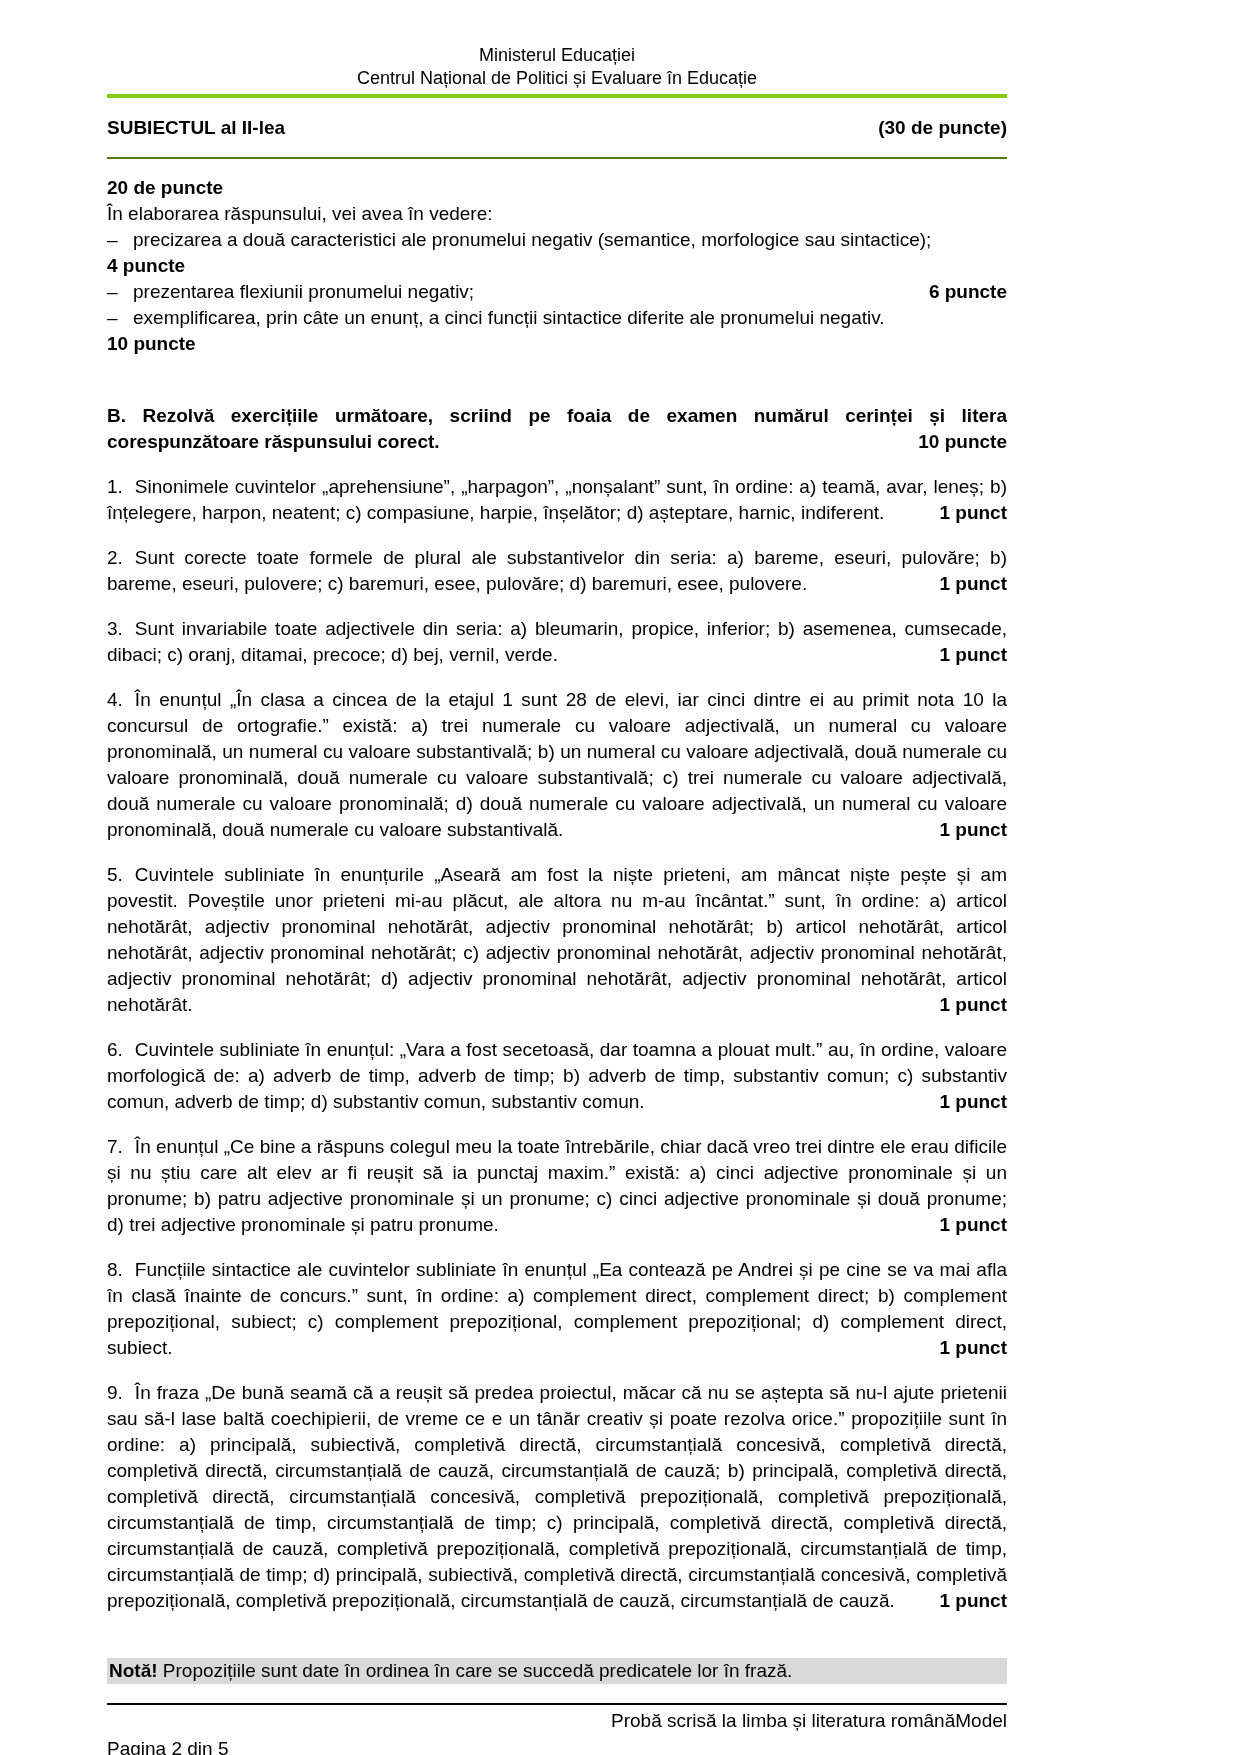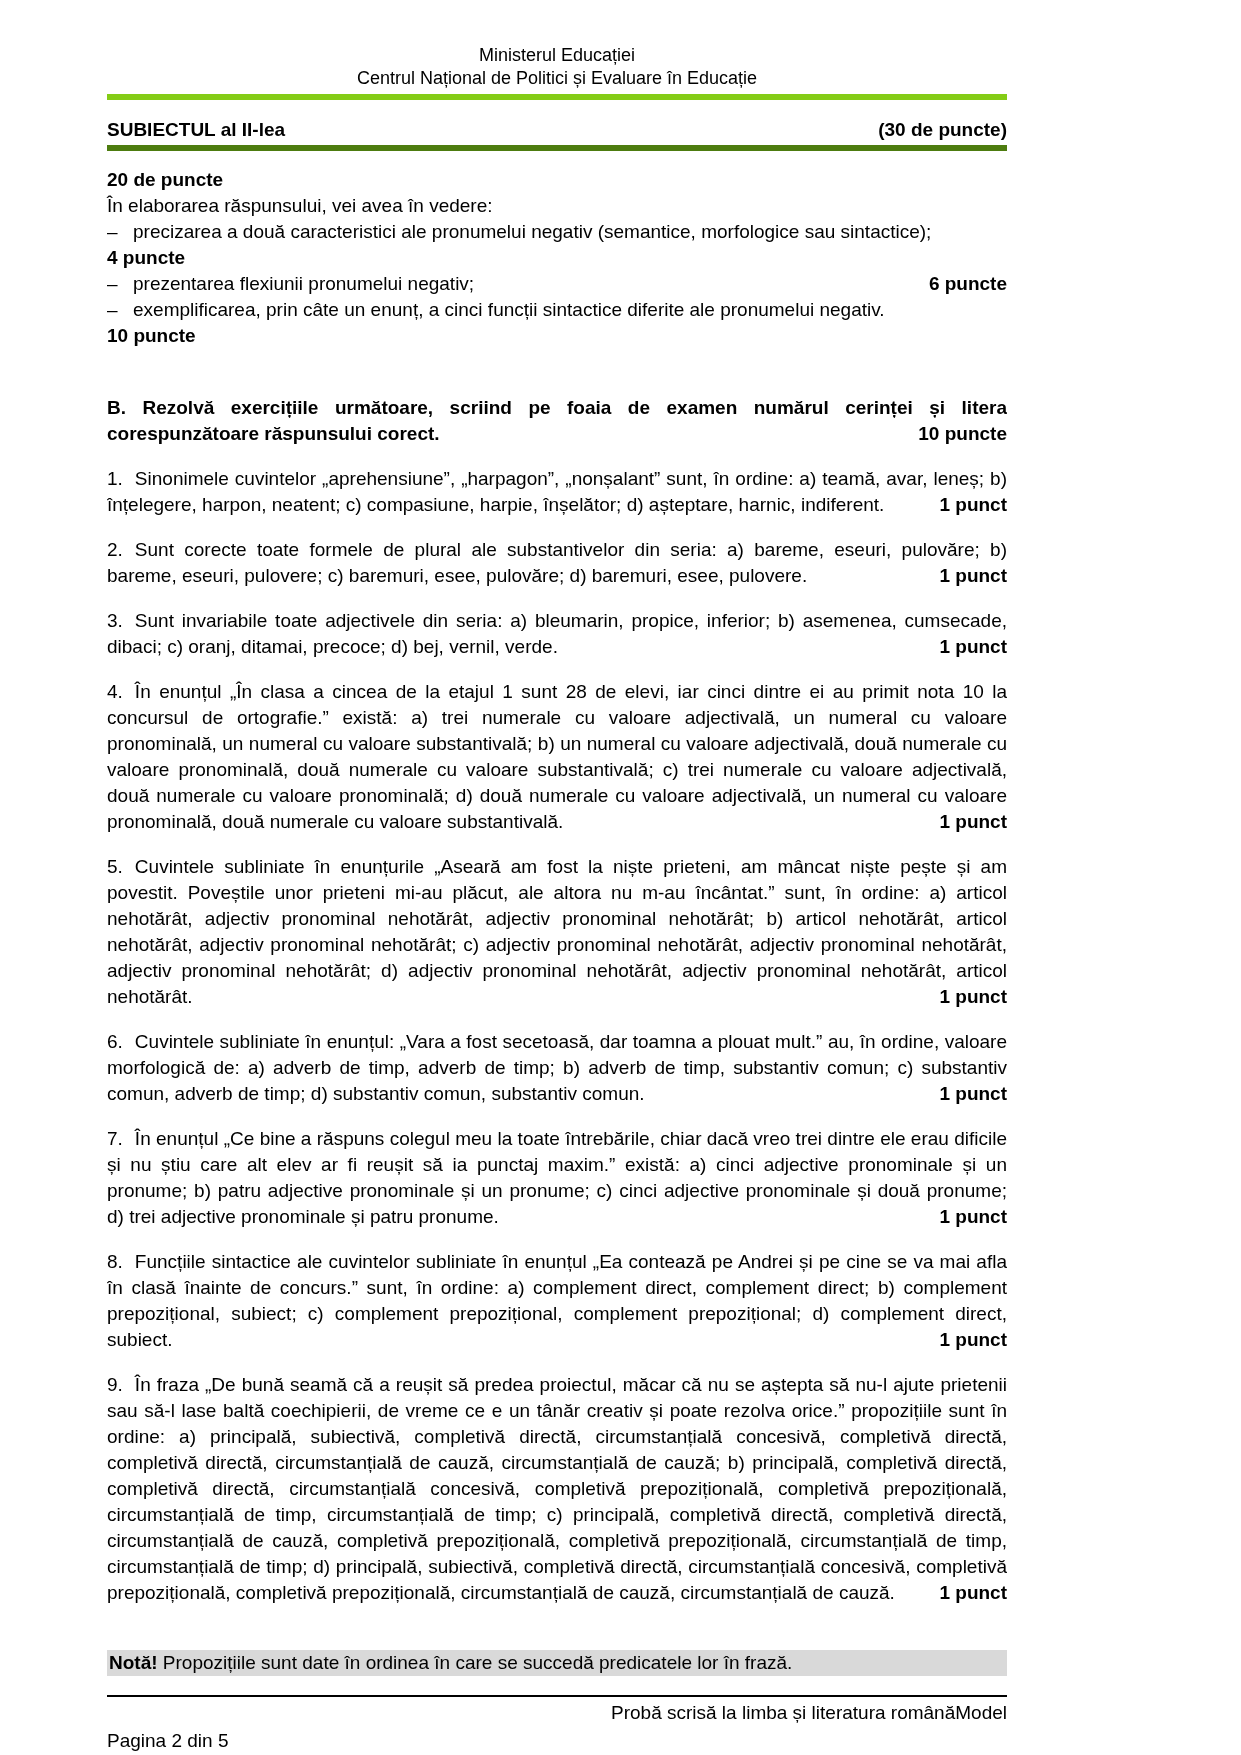--- a/index.html
+++ b/index.html
@@ -4,22 +4,22 @@
 <style>
   html,body{margin:0;padding:0;background:#e8e8e8;}
   .page{
     width:1241px; min-height:1755px; margin:0 auto; background:#ffffff; color:#000;
     font-family:"Liberation Sans","DejaVu Sans",sans-serif;
     font-size:19px; line-height:26px;
     padding:44px 234px 26px 107px;
     box-sizing:border-box;
     display:flex; flex-direction:column;
   }
-  .doc-header{text-align:center; font-size:18px; line-height:23px; padding-bottom:4px; border-bottom:6px solid #84cc16;}
-  .subject-row{display:flex; justify-content:space-between; font-weight:700; margin-top:17px; padding-bottom:2px; border-bottom:6px solid #4d7c0f;}
+  .doc-header{text-align:center; font-size:18px; line-height:23px; padding-bottom:4px; border-bottom:4px solid #84cc16;}
+  .subject-row{display:flex; justify-content:space-between; font-weight:700; margin-top:17px; padding-bottom:16px; border-bottom:2px solid #4d7c0f;}
   .sec-a{margin-top:16px;}
   .row{display:flex; justify-content:space-between;}
   .bold{font-weight:700;}
   .bullet{display:flex;}
   .dash{flex:none; width:26px;}
   .btext{flex:1;}
   .inline-pts{flex:none; font-weight:700; margin-left:16px; white-space:nowrap;}
   .pts-line{font-weight:700;}
   .para{position:relative; text-align:justify; overflow:hidden; margin-top:13px;}
   .sec-b-heading{margin-top:46px;}

